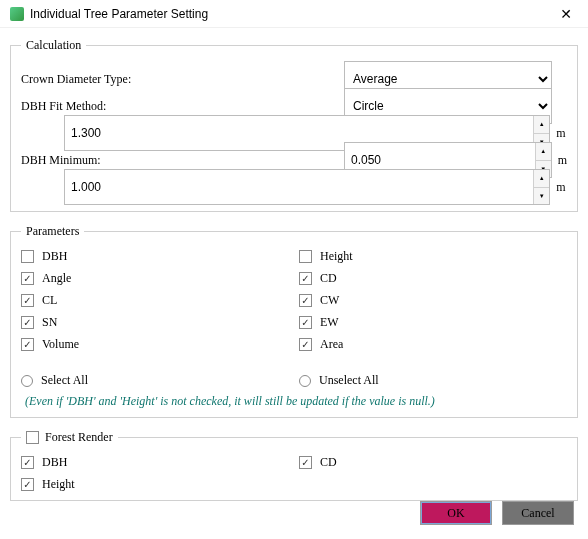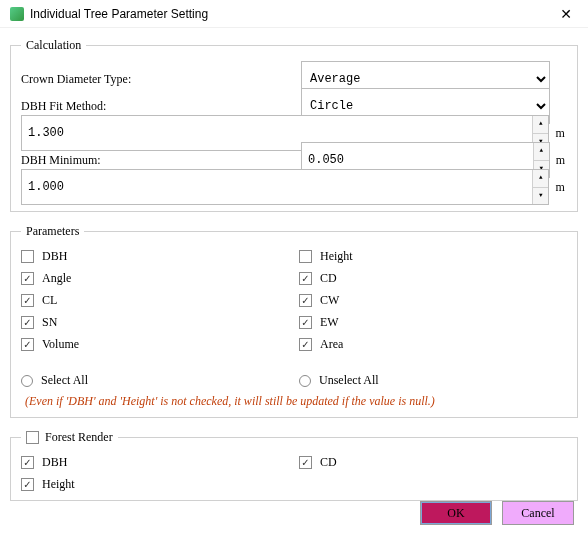--- a/index.html
+++ b/index.html
@@ -45,26 +45,27 @@
   .row {
     display: flex;
     align-items: center;
     margin: 5px 0;
     height: 22px;
   }
   .row .lbl { width: 280px; }
   .row .ctrl { flex: 1; display: flex; align-items: center; gap: 6px; }
   .unit { width: 12px; }
   select, .spin {
-    font-family: Liberation Mono, monospace;
+    font-family: Liberation Sans, sans-serif;
     font-size: 12px;
     height: 36px;
     border: 1px solid #bcbcbc;
     background: #fff;
     width: 100%;
+    margin-left: 43px;
   }
   select { padding: 0 4px; }
   .spin {
     display: flex; align-items: stretch;
   }
   .spin input {
     border: none; outline: none;
     flex: 1;
     font-family: inherit; font-size: 12px;
     padding: 0 6px;
@@ -83,38 +84,38 @@
   }
   .spin .arrows .ar:first-child { border-bottom: 1px solid #d0d0d0; }
   .grid2 {
     display: grid;
     grid-template-columns: 1fr 1fr;
     column-gap: 10px;
     row-gap: 7px;
   }
   .ck, .rd { display: flex; align-items: center; gap: 8px; }
   .note {
-    color: #c2410c;
+    color: #0f766e;
     font-style: italic;
     font-family: "Times New Roman", serif;
     font-size: 12px;
     margin-top: 6px;
     padding-left: 4px;
   }
   .footer {
     position: absolute;
     right: 14px;
     bottom: 14px;
     display: flex;
     gap: 10px;
   }
   .btn {
     width: 72px; height: 24px;
     border: 1px solid #9a9a9a;
-    background: #f0abfc;
+    background: #737373;
     font-family: "SimSun","NSimSun",serif;
     font-size: 12px;
     display: flex; align-items: center; justify-content: center;
     cursor: pointer;
   }
   .btn.primary {
     background: #be185d;
     outline: 1px solid #7aa7d8;
     outline-offset: -2px;
   }

